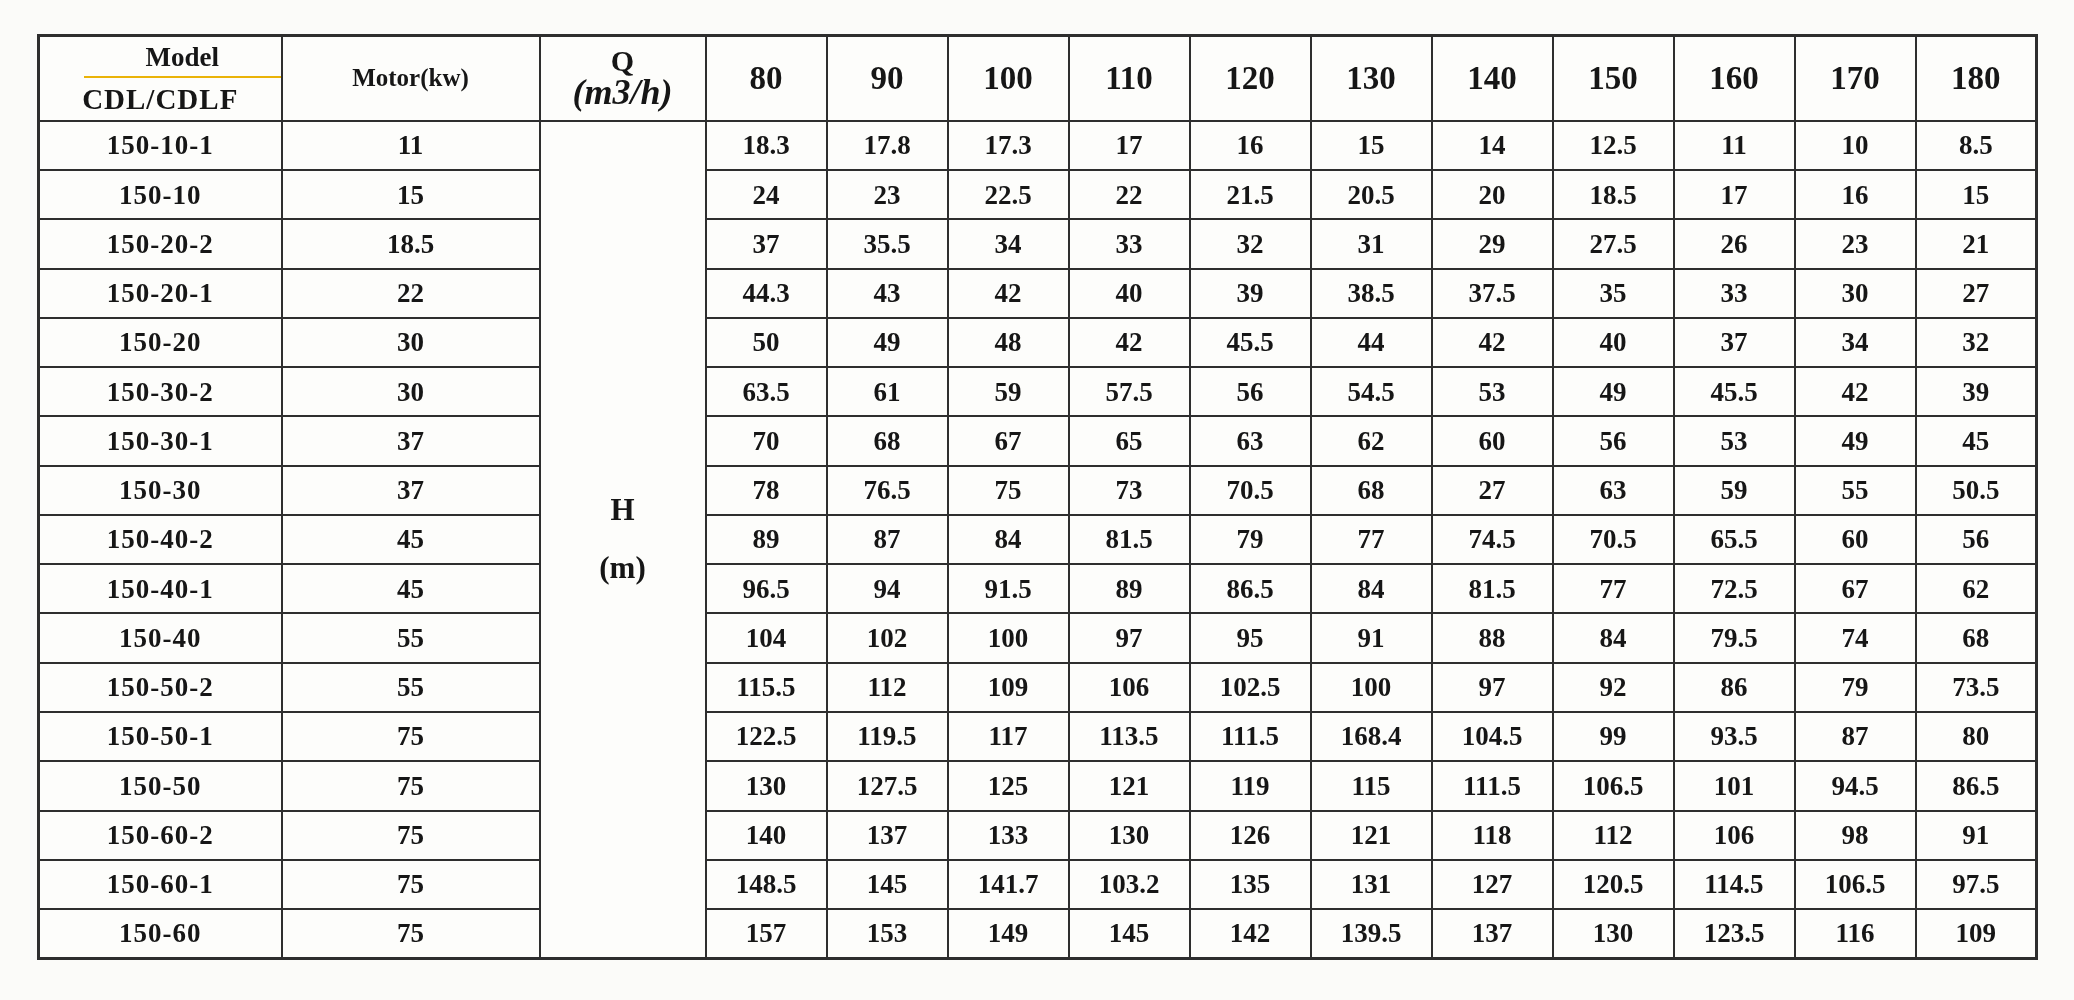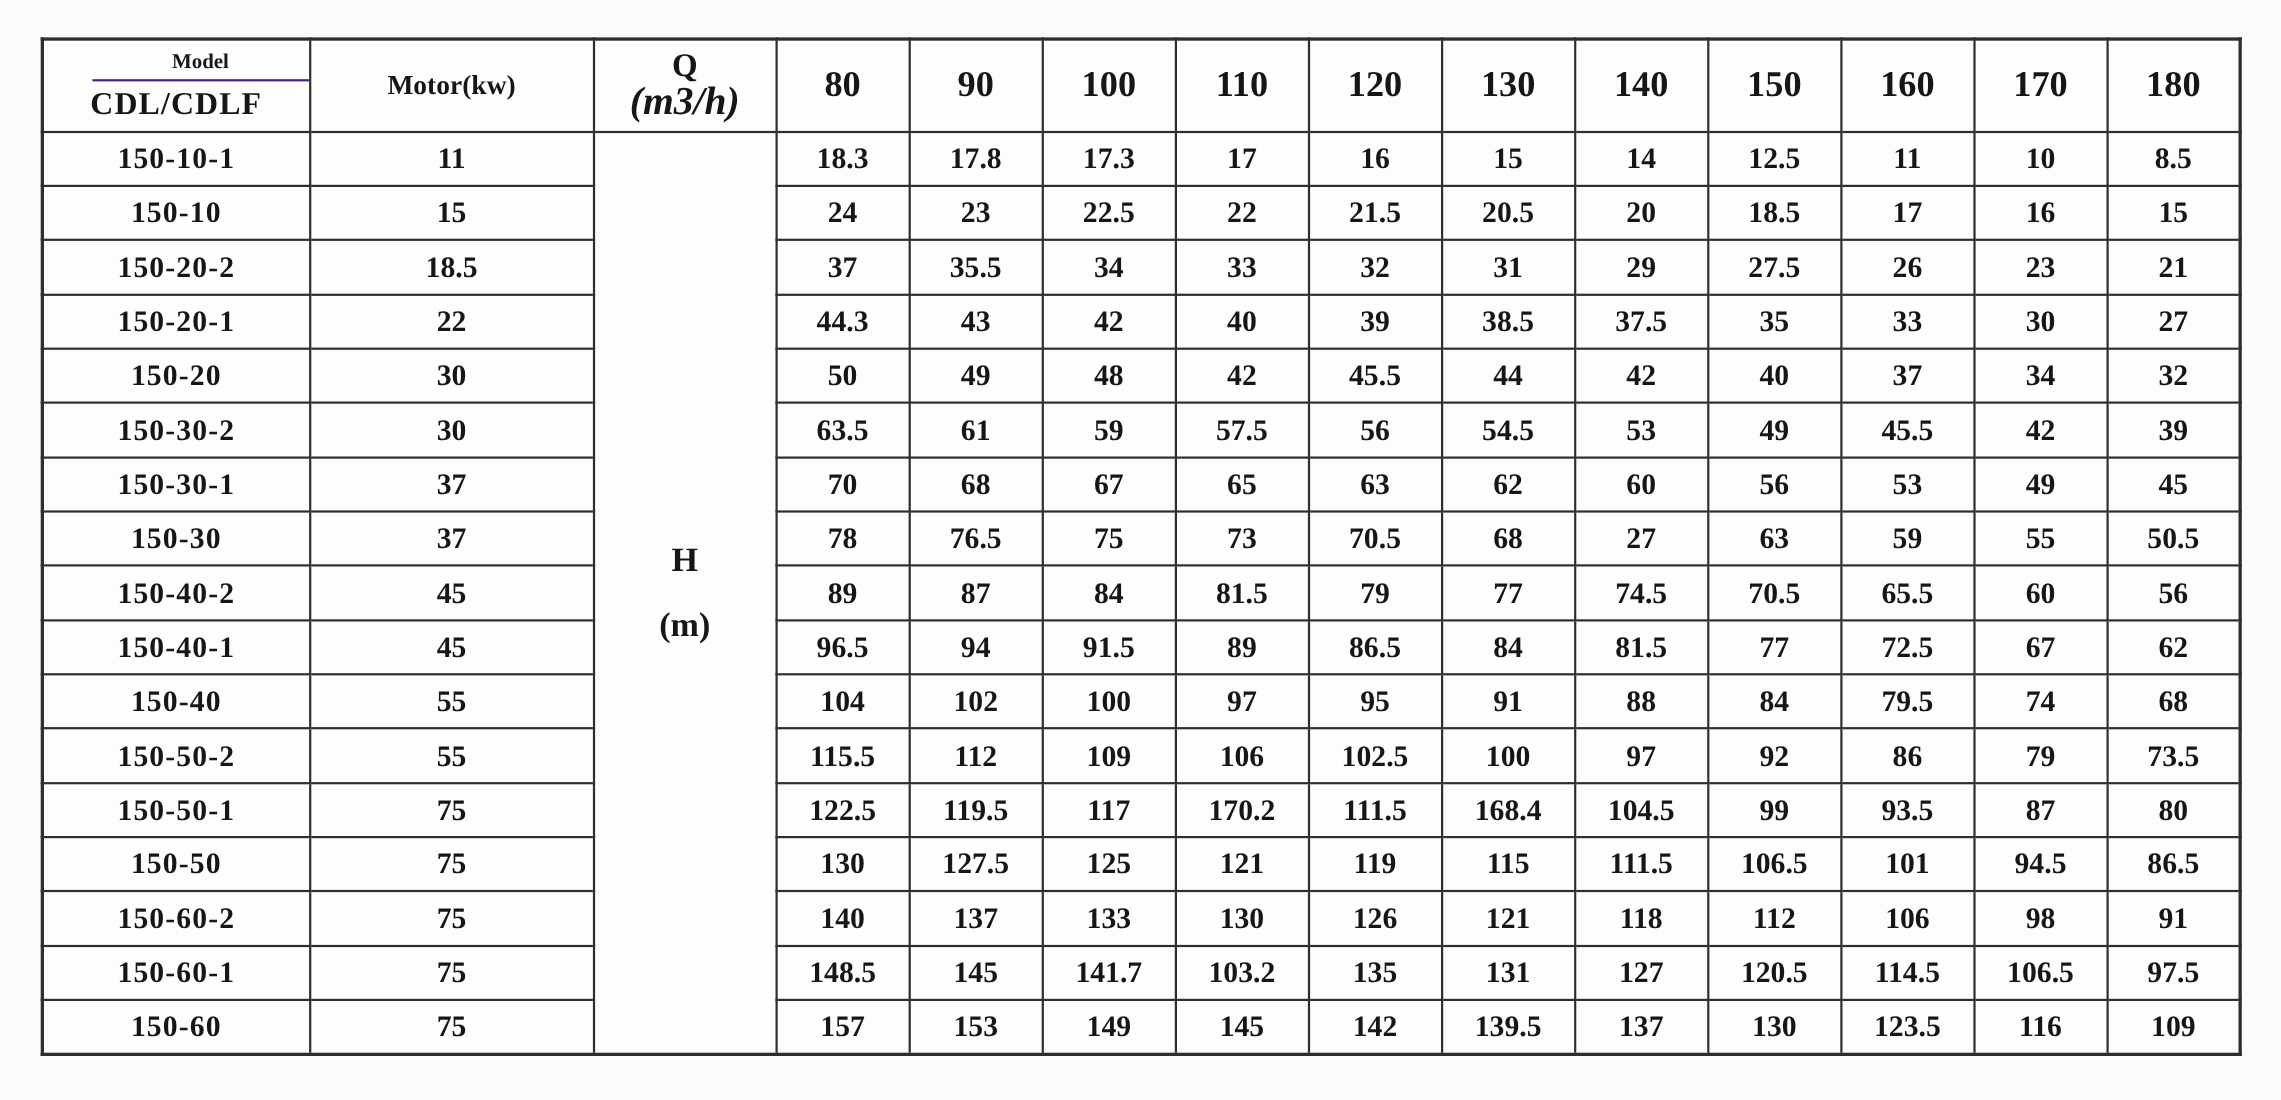--- a/index.html
+++ b/index.html
@@ -25,23 +25,23 @@
     text-align:center;
     vertical-align:middle;
     font-weight:bold;
     line-height:1.05;
   }
   table.pump{border:3px solid #2e2e2e;}
   thead tr{height:84px;}
   tbody tr{height:49px;}
   th.model-head{padding:0;}
   .model-head-top{
-    font-size:19px;
+    font-size:27px;
     padding:6px 0 5px 0;
-    border-bottom:2px solid #4c1d95;
+    border-bottom:2px solid #eab308;
     margin-left:44px;
   }
   .model-head-bottom{
     font-size:29px;
     letter-spacing:1px;
     padding:6px 0 5px 0;
     border-radius:11px;
   }
   .motor-head{font-size:25px;}
   .q-head div{font-size:30px;}
@@ -274,21 +274,21 @@
           <td class="value-cell">86</td>
           <td class="value-cell">79</td>
           <td class="value-cell">73.5</td>
         </tr>
         <tr>
           <td class="model-cell">150-50-1</td>
           <td class="motor-cell">75</td>
           <td class="value-cell">122.5</td>
           <td class="value-cell">119.5</td>
           <td class="value-cell">117</td>
-          <td class="value-cell">170.2</td>
+          <td class="value-cell">113.5</td>
           <td class="value-cell">111.5</td>
           <td class="value-cell">168.4</td>
           <td class="value-cell">104.5</td>
           <td class="value-cell">99</td>
           <td class="value-cell">93.5</td>
           <td class="value-cell">87</td>
           <td class="value-cell">80</td>
         </tr>
         <tr>
           <td class="model-cell">150-50</td>

